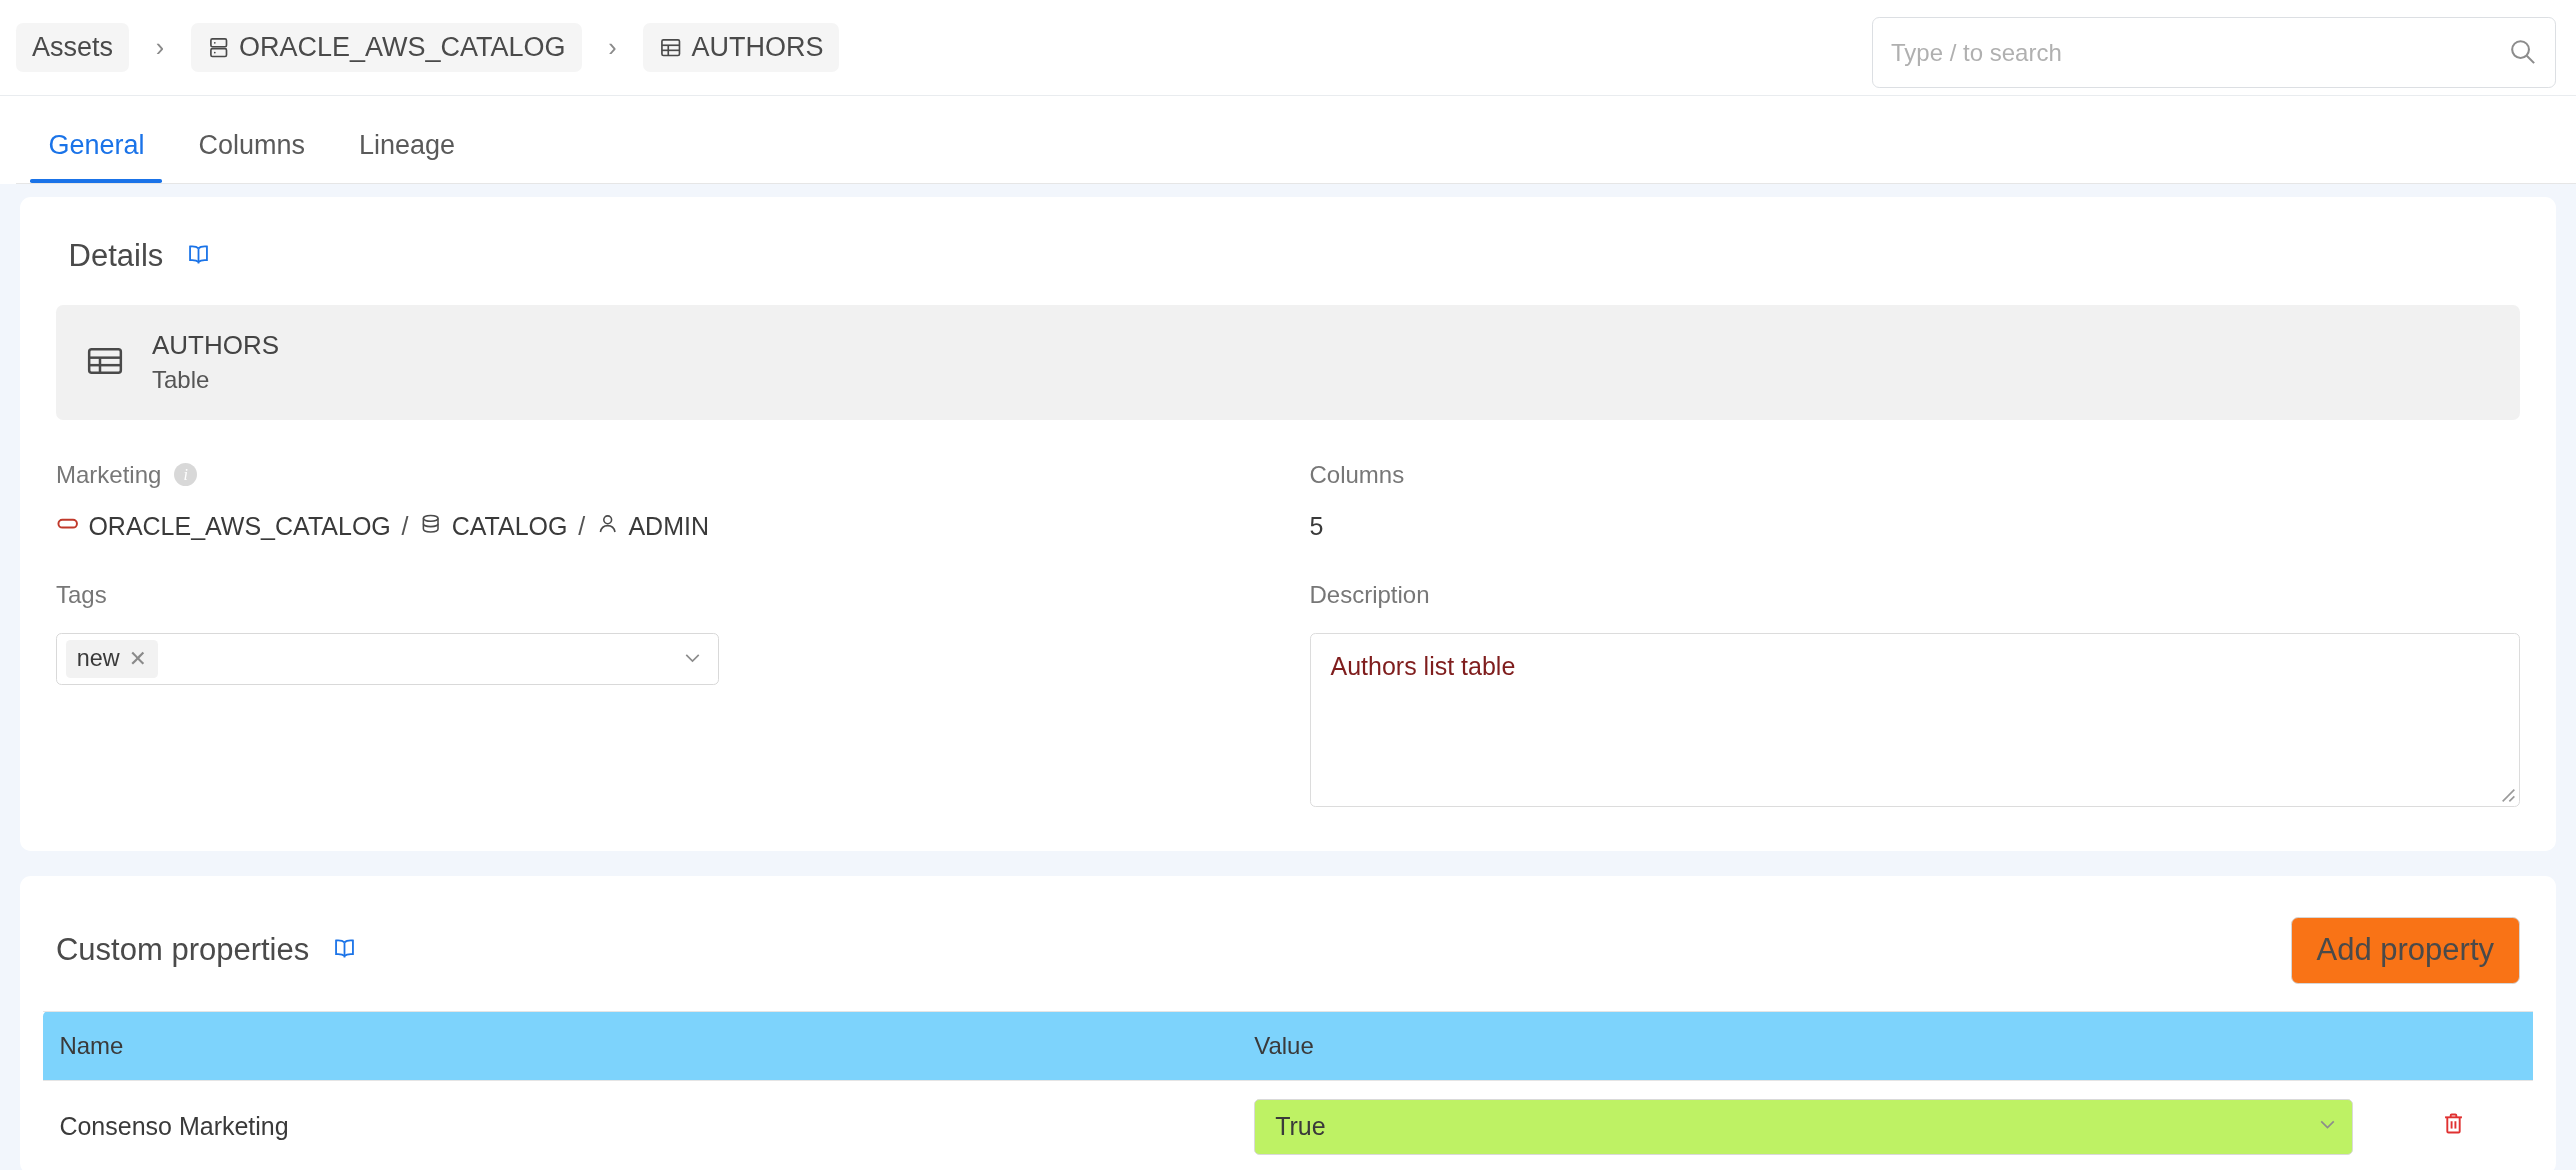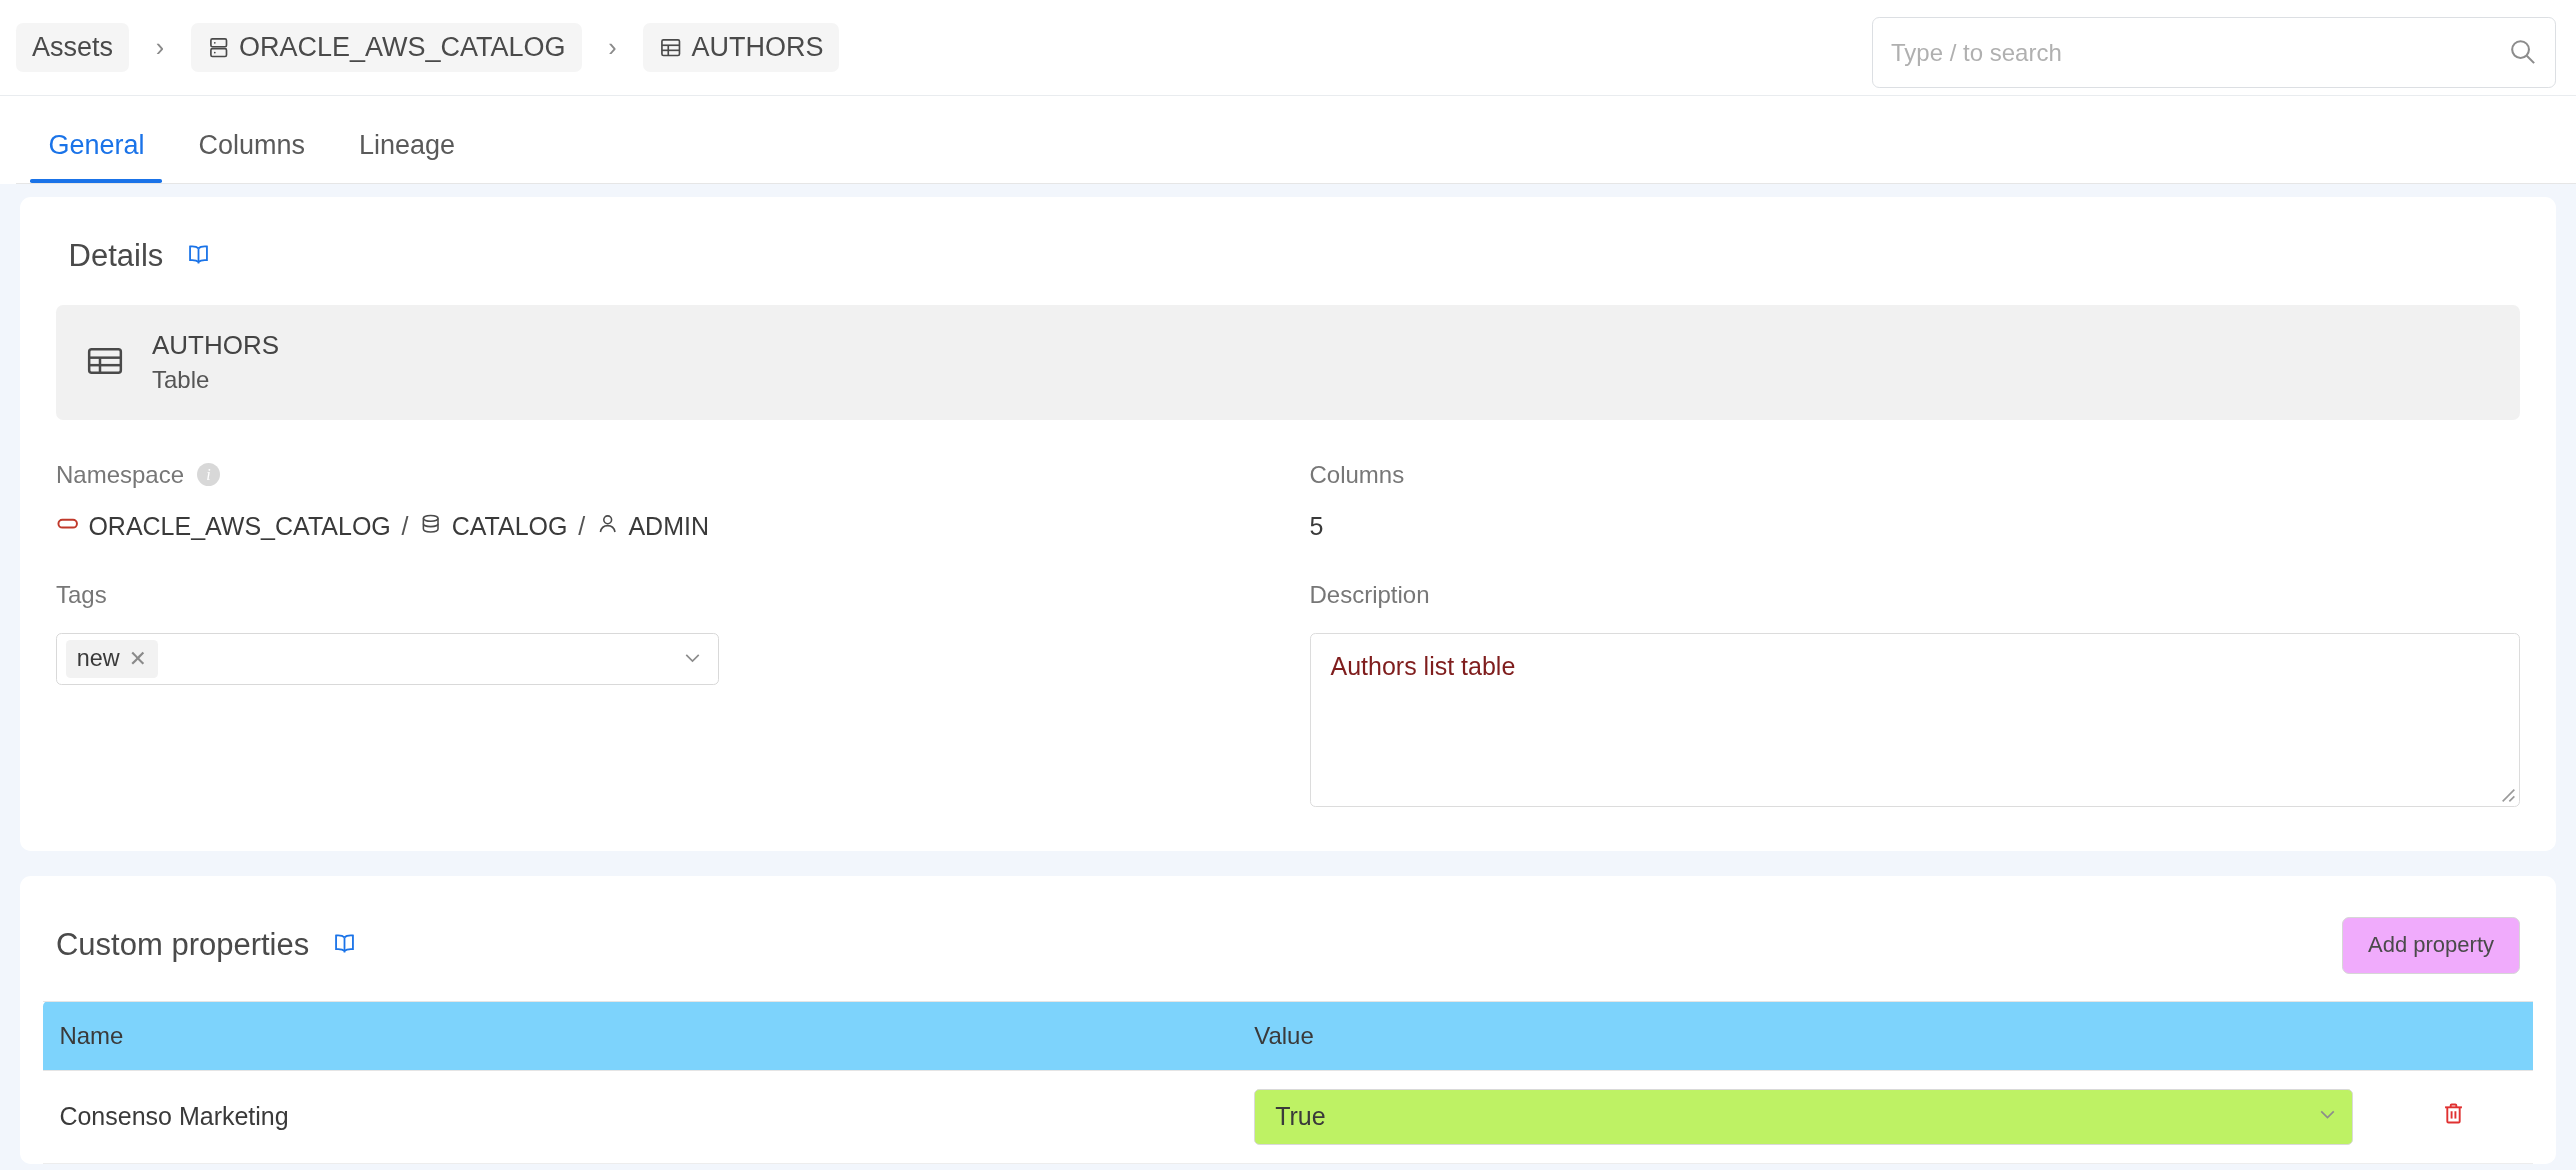--- a/index.html
+++ b/index.html
@@ -239,23 +239,23 @@
   
   .custom-head {
     display: flex;
     align-items: center;
     justify-content: space-between;
     padding: 41px 12.6px 27px 12.6px;
   }
   .custom-head-left { display: flex; align-items: center; gap: 21.6px; }
   .add-btn {
     border: 0.9px solid #d6d6d6;
-    background: #f0abfc;
+    background: #f97316;
     border-radius: 7.2px;
-    font-size: 22px;
+    font-size: 31px;
     color: #4a4a4a;
     padding: 14.4px 25px;
     font-family: "Liberation Sans", sans-serif;
     cursor: pointer;
   }
 
   table.props {
     width: 100%;
     border-collapse: collapse;
     table-layout: fixed;
@@ -389,21 +389,21 @@
       <div class="asset-meta">
         <span class="asset-name">AUTHORS</span>
         <span class="asset-type">Table</span>
       </div>
     </div>
 
     <div class="fields">
 
       <div>
         <div class="field-label">
-          <span>Namespace</span>
+          <span>Marketing</span>
           <span class="info-badge">i</span>
         </div>
         <div class="ns-path">
           <span class="ns-item">
             <span>
               <svg width="23.4" height="23.4" viewBox="0 0 24 24" fill="none" stroke="#c0392b" stroke-width="2">
                 <rect x="2.5" y="8" width="19" height="8" rx="4"></rect>
               </svg>
             </span>
             <span>ORACLE_AWS_CATALOG</span>

